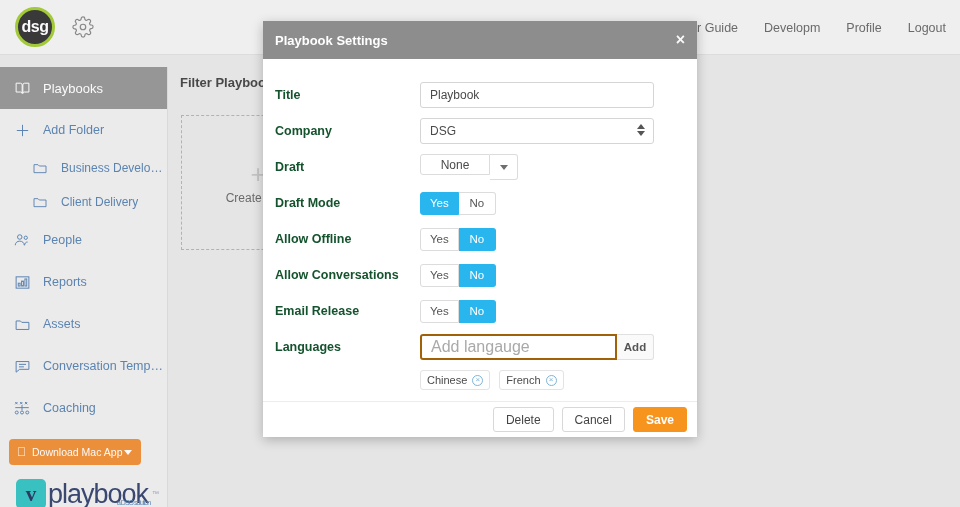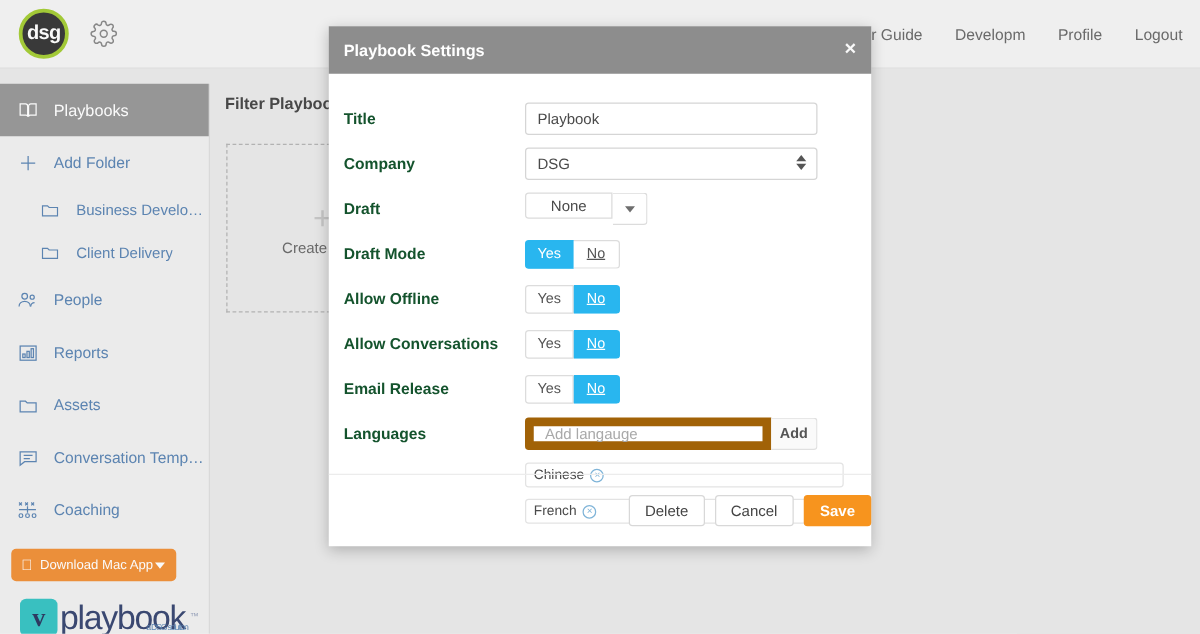--- a/index.html
+++ b/index.html
@@ -125,44 +125,44 @@
   .folder-caret i { width: 0; height: 0; border-left: 4px solid transparent;
                     border-right: 4px solid transparent; border-top: 5px solid #6e6e6e; }
 
   .toggle { display: flex; }
   .toggle span {
     height: 23px; min-width: 37px; padding: 0 9px; font-size: 11.5px;
     display: flex; align-items: center; justify-content: center;
     border: 1px solid #dcdcdc; color: #555; background: #fff;
   }
   .toggle span:first-child { border-radius: 3px 0 0 3px; }
-  .toggle span:last-child { border-radius: 0 3px 3px 0; border-left: none; text-decoration: underline; }
+  .toggle span:last-child { border-radius: 0 3px 3px 0; border-left: none; }
   .toggle span.on { background: #29b6ef; color: #fff; border-color: #29b6ef; }
 
   .lang-input-wrap { display: flex; }
-  .lang-input { width: 197px; height: 26px; border: 7px solid #a16207;
-                border-radius: 3px 0 0 3px; font-size: 12px; color: #a9a9a9;
+  .lang-input { width: 197px; height: 26px; border: 2px solid #a16207;
+                border-radius: 3px 0 0 3px; font-size: 16px; color: #a9a9a9;
                 padding: 0 9px; display: flex; align-items: center; }
   .lang-add { width: 37px; height: 26px; border: 1px solid #e0e0e0;
               border-left: none; border-radius: 0 3px 3px 0; background: #fafafa;
               font-size: 11.5px; color: #555;
               display: flex; align-items: center; justify-content: center; font-weight: bold; }
-  .chips { display: flex; gap: 9px; margin: 5px 0 0 145px; flex-direction: column; }
+  .chips { display: flex; gap: 9px; margin: 5px 0 0 145px; }
   .chip { height: 20px; border: 1px solid #e3e3e3; border-radius: 3px;
           background: #fff; font-size: 11px; color: #4a4a4a;
           padding: 0 6px; display: flex; align-items: center; gap: 5px; }
   .chip-x { width: 11px; height: 11px; border-radius: 50%;
             border: 1px solid #7fb4d8; color: #7fb4d8; font-size: 8px;
             display: flex; align-items: center; justify-content: center;
             line-height: 1; }
 
   .modal-foot {
-    position: absolute; left: 0; right: 0; bottom: 0; height: 58px;
+    position: absolute; left: 0; right: 0; bottom: 0; height: 36px;
     border-top: 1px solid #ececec; display: flex; align-items: center;
-    justify-content: flex-end; gap: 8px; padding-right: 0;
+    justify-content: flex-end; gap: 8px; padding-right: 10px;
   }
   .btn { height: 25px; padding: 0 12px; border-radius: 3px; font-size: 12px;
          display: flex; align-items: center; justify-content: center;
          border: 1px solid #d8d8d8; background: #fff; color: #444; }
   .btn.primary { background: #f7941e; border-color: #f7941e; color: #fff;
                  font-weight: bold; }
 </style>
 </head>
 <body>
 

